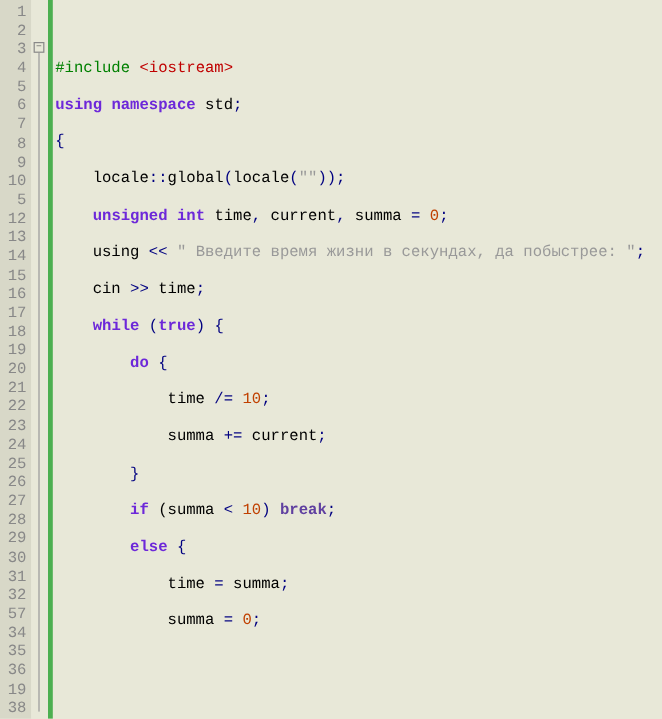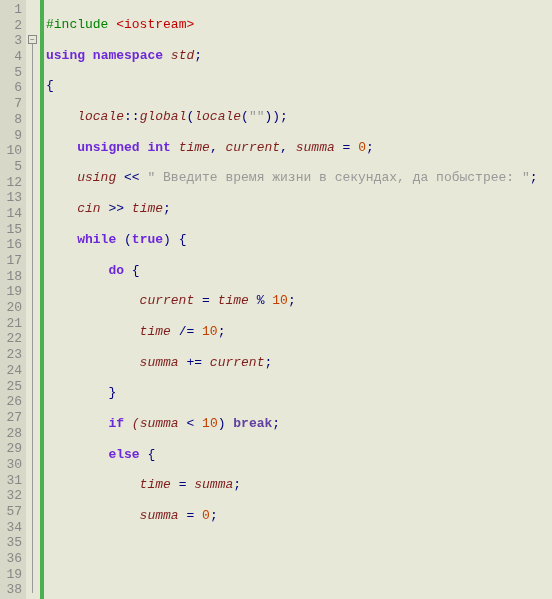--- a/index.html
+++ b/index.html
@@ -51,30 +51,31 @@
     }
     .margin-stripe {
       width: 4px;
       background: #4caf50;
       flex-shrink: 0;
     }
     .code {
       padding: 2px 0 2px 2px;
       flex: 1;
       white-space: pre;
+      margin-top: 32px;
     }
     .line { height: 15.7px; line-height: 15.7px; }
     .kw { color: #6d28d9; font-weight: bold; }
     .kw2 { color: #6040a0; font-weight: bold; }
     .pp { color: #008000; }
     .inc { color: #c00000; }
     .str { color: #999999; }
     .num { color: #c04000; }
     .op { color: #000080; }
-    .id { color: #7f1d1d; font-style: italic; }
+    .id { color: #000000; }
     .fn { color: #000; }
   </style>
 </head>
 <body>
 
 <div class="gutter">
     <div>1</div>
     <div>2</div>
     <div>3</div>
     <div>4</div>
@@ -121,21 +122,20 @@
 <div class="code">
 <div class="line"><span class="pp">#include </span><span class="inc">&lt;iostream&gt;</span></div>
 <div class="line"><span class="kw">using</span> <span class="kw">namespace</span><span class="id"> std</span><span class="op">;</span></div>
 <div class="line"><span class="op">{</span></div>
 <div class="line"><span class="id">    locale</span><span class="op">::</span><span class="id">global</span><span class="op">(</span><span class="id">locale</span><span class="op">(</span><span class="str">""</span><span class="op">));</span></div>
 <div class="line"><span>    </span><span class="kw">unsigned</span> <span class="kw">int</span><span class="id"> time</span><span class="op">,</span><span class="id"> current</span><span class="op">,</span><span class="id"> summa </span><span class="op">=</span><span> </span><span class="num">0</span><span class="op">;</span></div>
 <div class="line"><span class="id">    using </span><span class="op">&lt;&lt;</span><span> </span><span class="str">" Введите время жизни в секундах, да побыстрее: "</span><span class="op">;</span></div>
 <div class="line"><span class="id">    cin </span><span class="op">&gt;&gt;</span><span class="id"> time</span><span class="op">;</span></div>
 <div class="line"><span>    </span><span class="kw">while</span><span class="op"> (</span><span class="kw">true</span><span class="op">) {</span></div>
 <div class="line"><span>        </span><span class="kw">do</span><span class="op"> {</span></div>
-<div class="line"><span class="id">            current </span><span class="op">=</span><span class="id"> time </span><span class="op">%</span><span> </span><span class="num">10</span><span class="op">;</span></div>
 <div class="line"><span class="id">            time </span><span class="op">/=</span><span> </span><span class="num">10</span><span class="op">;</span></div>
 <div class="line"><span class="id">            summa </span><span class="op">+=</span><span class="id"> current</span><span class="op">;</span></div>
 <div class="line"><span class="op">        }</span></div>
 <div class="line"><span>        </span><span class="kw">if</span><span class="id"> (summa </span><span class="op">&lt;</span><span> </span><span class="num">10</span><span class="op">) </span><span class="kw2">break</span><span class="op">;</span></div>
 <div class="line"><span>        </span><span class="kw">else</span><span class="op"> {</span></div>
 <div class="line"><span class="id">            time </span><span class="op">=</span><span class="id"> summa</span><span class="op">;</span></div>
 <div class="line"><span class="id">            summa </span><span class="op">=</span><span> </span><span class="num">0</span><span class="op">;</span></div>
 
 
 

